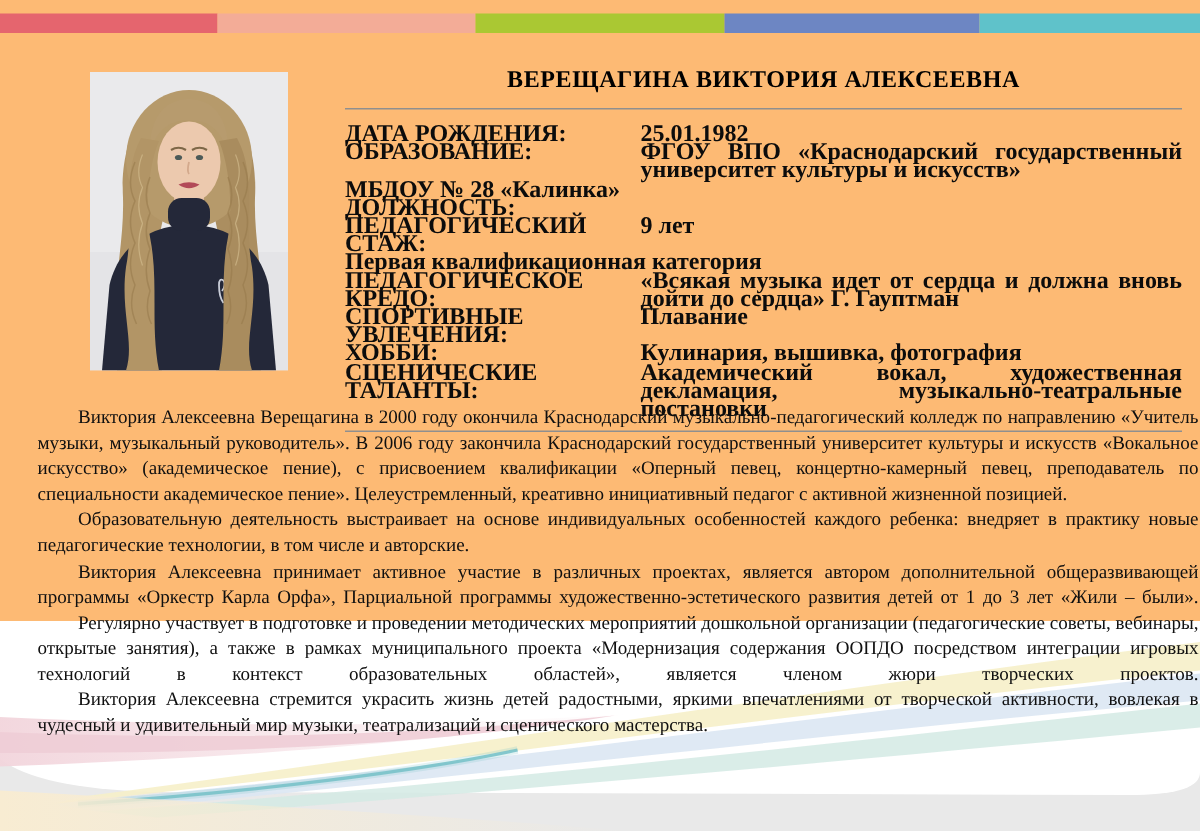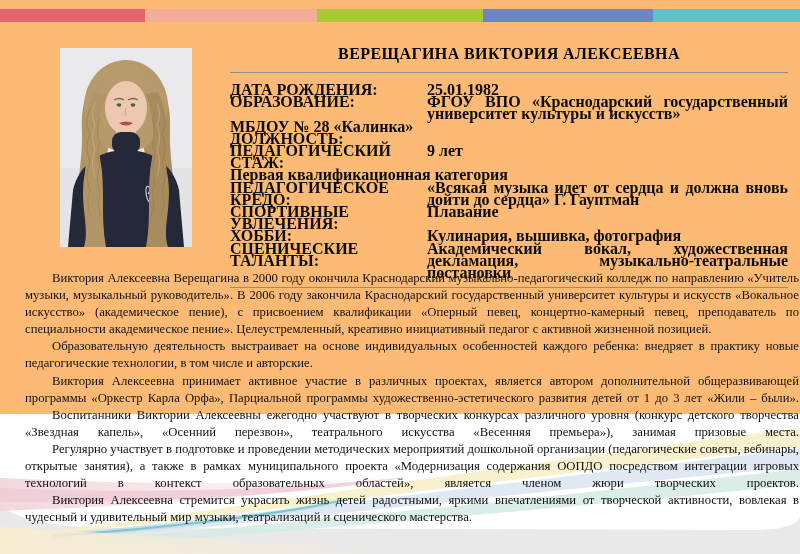--- a/index.html
+++ b/index.html
@@ -127,21 +127,20 @@
           <div class="dvalue">Академический вокал, художественная декламация, музыкально-театральные постановки</div>
         </div>
       </div>
     <hr class="rule rule2">
   </div>
 
   <div class="bio">
       <p class="bp">Виктория Алексеевна Верещагина в 2000 году окончила Краснодарский музыкально-педагогический колледж по направлению «Учитель музыки, музыкальный руководитель». В 2006 году закончила Краснодарский государственный университет культуры и искусств «Вокальное искусство» (академическое пение), с присвоением квалификации «Оперный певец, концертно-камерный певец, преподаватель по специальности академическое пение». Целеустремленный, креативно инициативный педагог с активной жизненной позицией.</p>
       <p class="bp">Образовательную деятельность выстраивает на основе индивидуальных особенностей каждого ребенка: внедряет в практику новые педагогические технологии, в том числе и авторские.</p>
       <p class="bp jl">Виктория Алексеевна принимает активное участие в различных проектах, является автором дополнительной общеразвивающей программы «Оркестр Карла Орфа», Парциальной программы художественно-эстетического развития детей от 1 до 3 лет «Жили – были».</p>
-      <p class="bp jl">Воспитанники Виктории Алексеевны ежегодно участвуют в творческих конкурсах различного уровня (конкурс детского творчества «Звездная капель», «Осенний перезвон», театрального искусства «Весенняя премьера»), занимая призовые места.</p>
       <p class="bp jl">Регулярно участвует в подготовке и проведении методических мероприятий дошкольной организации (педагогические советы, вебинары, открытые занятия), а также в рамках муниципального проекта «Модернизация содержания ООПДО посредством интеграции игровых технологий в контекст образовательных областей», является членом жюри творческих проектов.</p>
       <p class="bp">Виктория Алексеевна стремится украсить жизнь детей радостными, яркими впечатлениями от творческой активности, вовлекая в чудесный и удивительный мир музыки, театрализаций и сценического мастерства.</p>
     </div>
 
   <svg class="decor" width="800" height="140" viewBox="0 0 800 140" xmlns="http://www.w3.org/2000/svg">
     <defs>
       <linearGradient id="gpink" x1="0" y1="0" x2="1" y2="0">
         <stop offset="0" stop-opacity="0.95" stop-color="#f2d5dc"></stop>
         <stop offset="1" stop-opacity="0" stop-color="#f2d5dc"></stop>
       </linearGradient>

